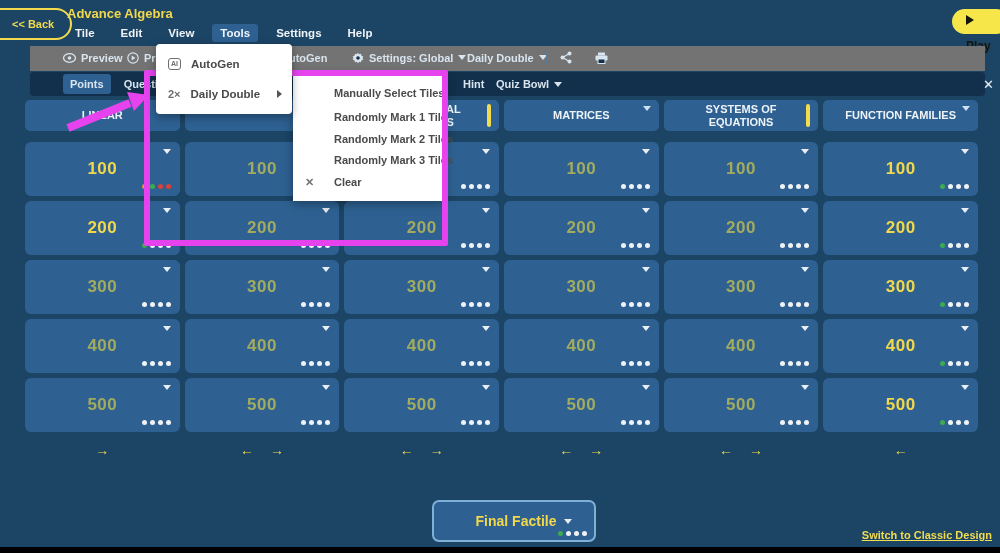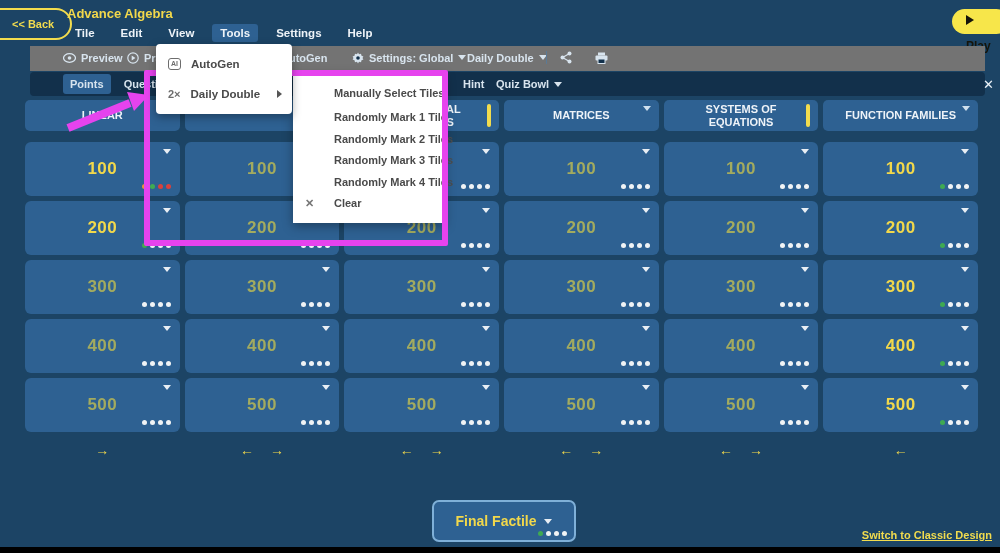--- a/index.html
+++ b/index.html
@@ -71,21 +71,21 @@
   .sm-icon{position:absolute;left:12px;color:#777;font-size:11px;}
 
   
   .hl-box{left:144px;top:70px;width:292px;height:164px;border:6px solid #e643ee;z-index:30;
     border-radius:2px;pointer-events:none;}
   .hl-arrow{left:0;top:0;z-index:31;pointer-events:none;}
 
   
   .final-btn{left:432px;top:500px;width:140px;height:38px;background:#2e6192;border:2px solid #7fb0d8;
     border-radius:7px;color:#f2d84b;font-size:14px;font-weight:bold;display:flex;align-items:center;
-    justify-content:center;}
+    justify-content:center;padding-left:20px;}
   .final-btn .tri{margin-left:8px;border-left:4px solid transparent;border-right:4px solid transparent;
     border-top:5px solid #e8eef4;width:0;height:0;}
   .final-dots{position:absolute;bottom:4px;right:7px;display:flex;gap:3px;}
   .switch-link{right:8px;top:529px;color:#f2dc4e;font-size:11px;font-weight:bold;
     text-decoration:underline;}
   .bottom-strip{left:0;bottom:0;width:1000px;height:6px;background:#000;}
 </style>
 </head>
 <body>
 
@@ -554,21 +554,20 @@
     </span>
 </div>
 
 <a class="abs switch-link">Switch to Classic Design</a>
 
 <div class="abs submenu">
     <div class="sm-item first"><span>Manually Select Tiles</span></div>
     <div class="sm-item"><span>Randomly Mark 1 Tile</span></div>
     <div class="sm-item"><span>Randomly Mark 2 Tiles</span></div>
     <div class="sm-item"><span>Randomly Mark 3 Tiles</span></div>
-    <div class="sm-item"><span>Randomly Mark 4 Tiles</span></div>
     <div class="sm-item"><span class="sm-icon">✕</span><span>Clear</span></div>
   </div>
 
 <div class="abs hl-box"></div>
 <svg class="abs hl-arrow" width="170" height="150" viewBox="0 0 170 150">
   <line x1="68" y1="128" x2="130" y2="103" stroke="#e643ee" stroke-width="8"></line>
   <polygon points="149,95 134,111 127,92" fill="#e643ee"></polygon>
 </svg>
 
 <div class="abs tools-menu">

